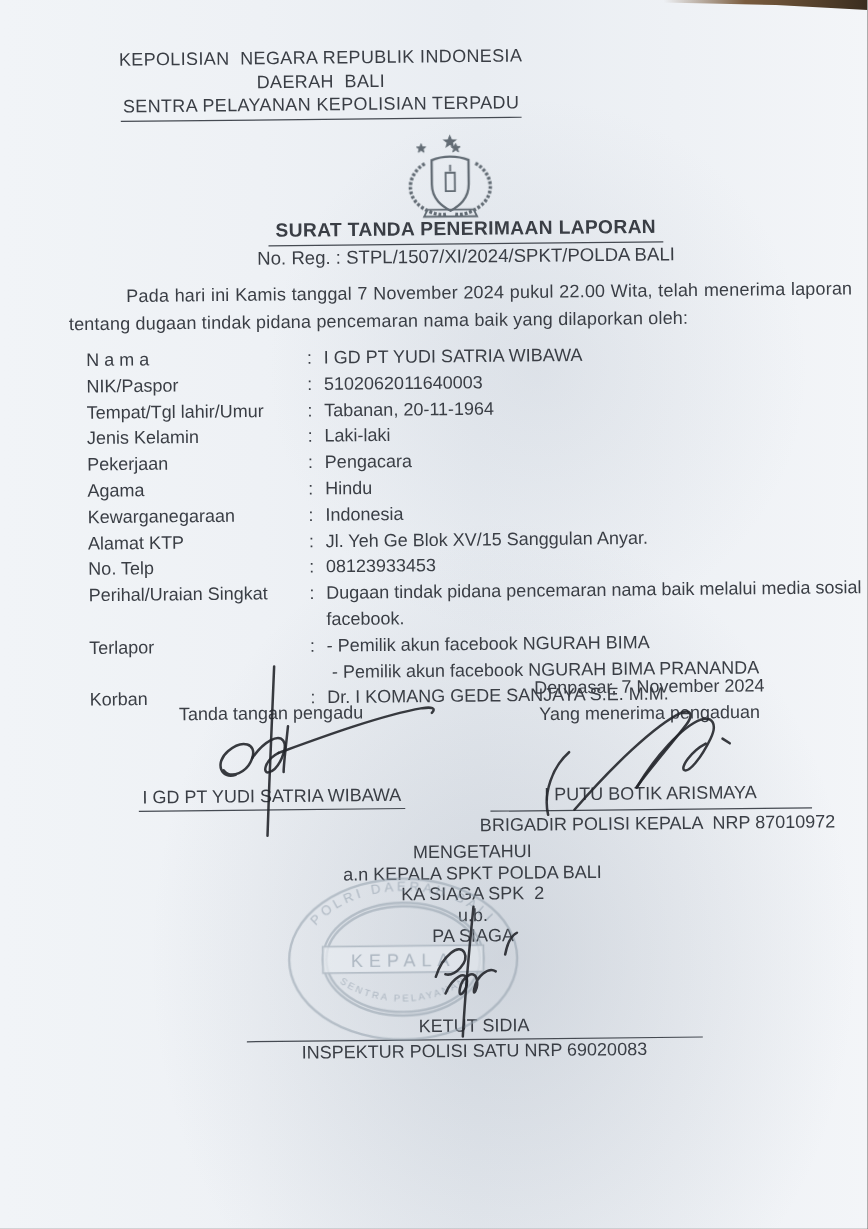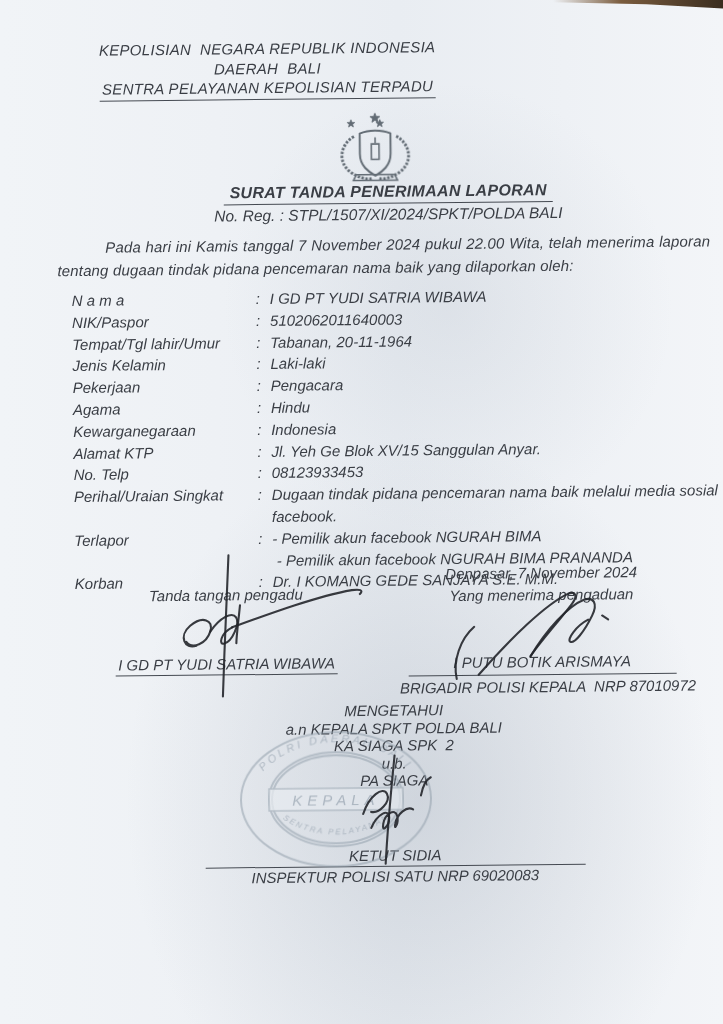--- a/index.html
+++ b/index.html
@@ -5,21 +5,20 @@
   html,body{margin:0;padding:0;background:#2a241c;}
   .photo{
     position:relative;width:723px;height:1024px;overflow:hidden;
     font-family:"Liberation Sans","DejaVu Sans",sans-serif;
     color:#3a3e45;
     background:
       radial-gradient(ellipse 420px 520px at 58% 78%, rgba(148,158,172,0.30), rgba(148,158,172,0.0) 70%),
       radial-gradient(ellipse 300px 300px at 62% 30%, rgba(160,170,184,0.18), rgba(160,170,184,0.0) 75%),
       linear-gradient(90deg,#f1f4f7 0%, #eef1f5 30%, #e9edf2 55%, #eef1f5 78%, #f3f5f8 100%),
       #eef1f5;
-    font-style: italic;
   }
   .edge-tr{
     position:absolute;top:0;right:0;width:170px;height:12px;
     background:linear-gradient(90deg, rgba(122,92,62,0) 0%, #7a5c3e 35%, #463télé 100%, #3a2d1f 100%);
     background:linear-gradient(90deg, rgba(122,92,62,0) 0%, #7a5c3e 40%, #3a2d1f 100%);
     clip-path:polygon(0 0,100% 0,100% 70%,55% 35%,0 18%);
   }
   .doc{position:absolute;inset:0;transform:rotate(-0.6deg);transform-origin:50% 50%;}
   .pre{white-space:pre;}
   

